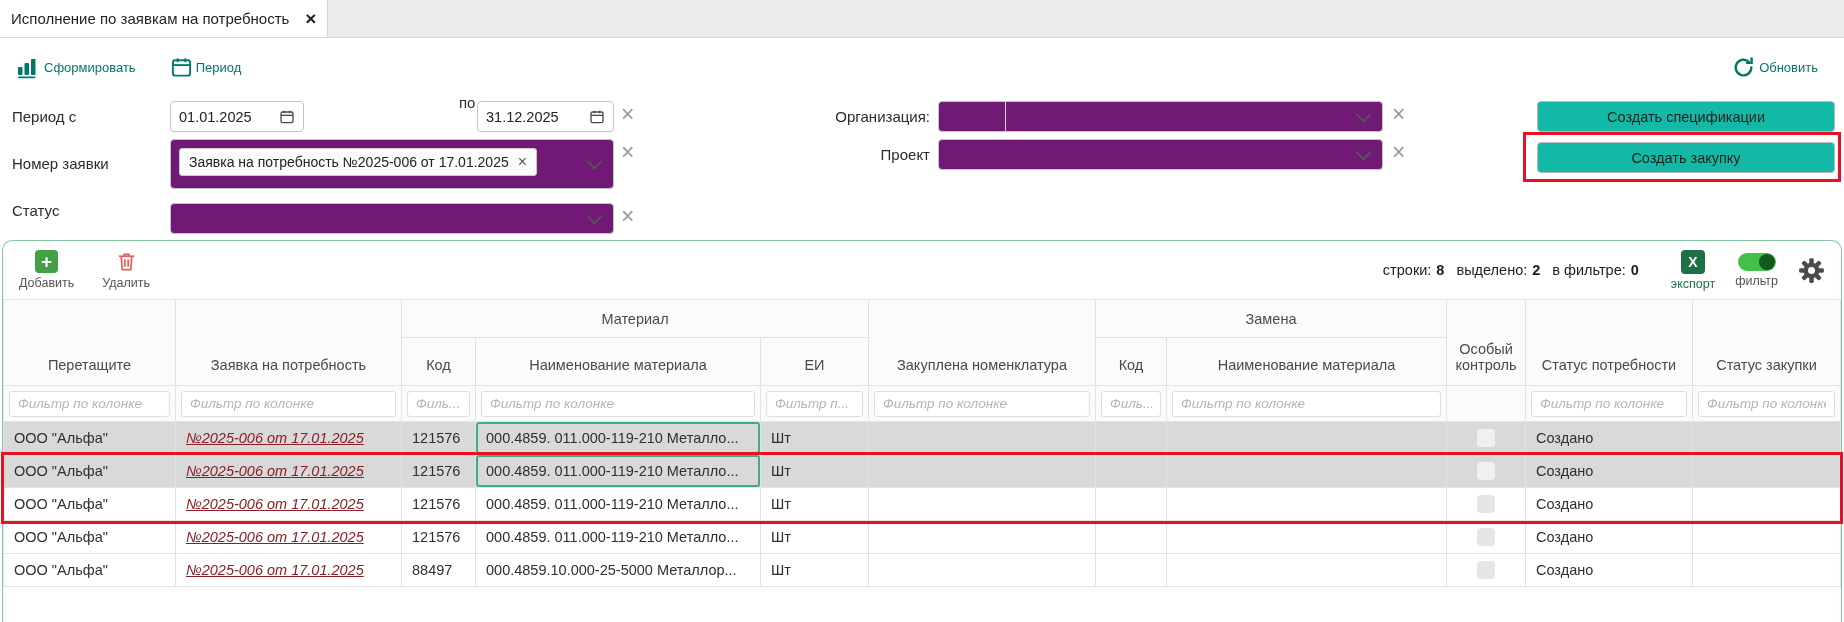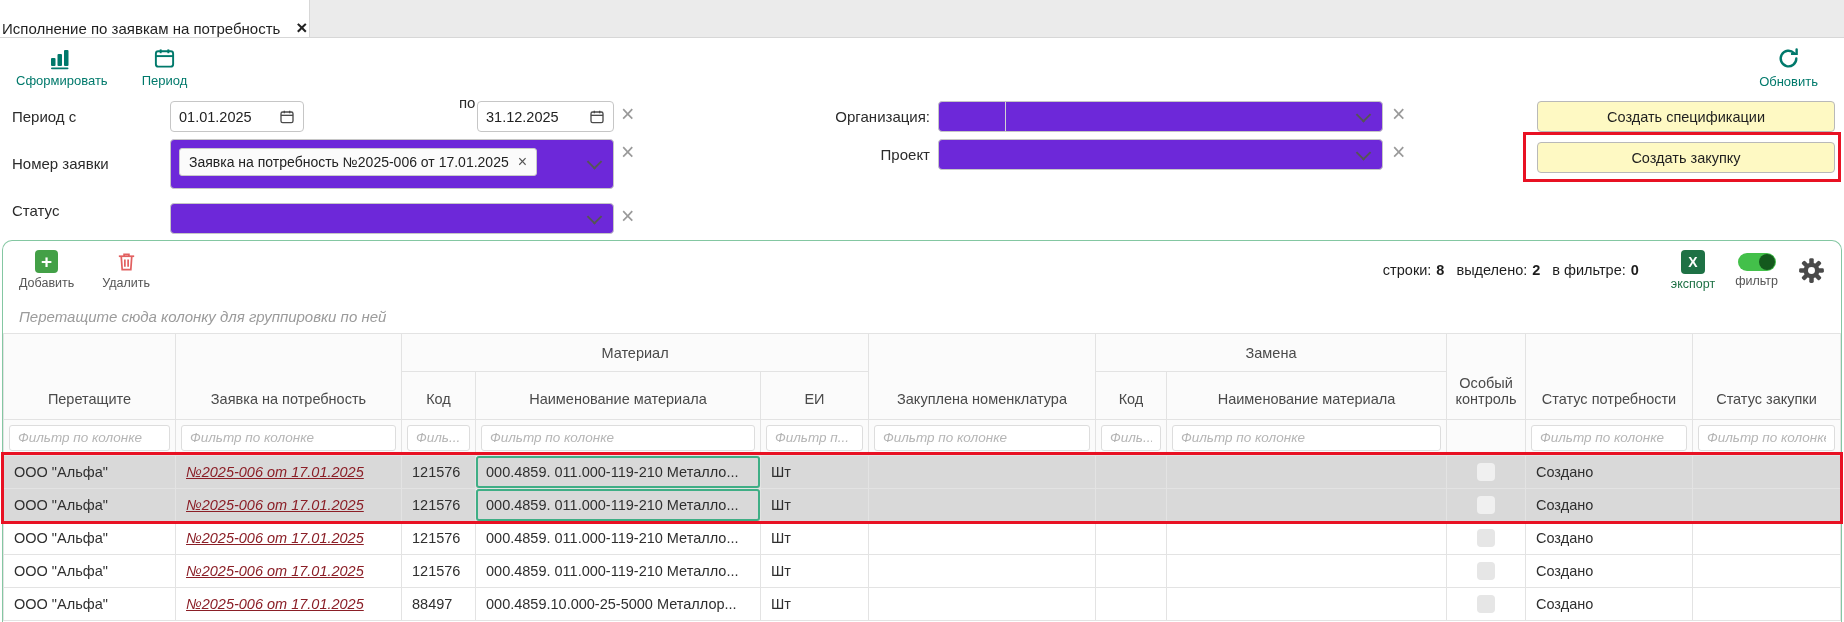--- a/index.html
+++ b/index.html
@@ -3,45 +3,45 @@
 <meta charset="utf-8">
 <style>
   html,body{margin:0;padding:0;}
   body{
     width:1844px;height:622px;position:relative;overflow:hidden;
     font-family:"Liberation Sans",sans-serif;background:#fff;color:#333;
   }
   
   .tabbar{position:absolute;top:0;left:0;width:100%;height:38px;background:#ebebeb;
     border-bottom:1px solid #d7d7d7;display:flex;align-items:stretch;box-sizing:border-box;}
-  .tab{background:#fff;display:flex;align-items:flex-end;gap:16px;padding:0 2px;
+  .tab{background:#fff;display:flex;align-items:center;gap:16px;padding:0 11px;
     font-size:15px;color:#1f1f1f;border-right:1px solid #d7d7d7;}
   .tab-close{font-size:19px;color:#222;font-weight:bold;line-height:1;cursor:pointer;}
   
   .toolbar{position:absolute;top:38px;left:0;width:100%;height:58px;display:flex;
     align-items:center;padding:0 16px;box-sizing:border-box;}
-  .tool-btn{display:flex;flex-direction:column;align-items:center;
+  .tool-btn{display:flex;align-items:center;
     gap:3px;color:#00796b;font-size:13px;margin-right:34px;cursor:pointer;}
   .tool-btn.refresh{margin:0 10px 0 auto;}
   
   .f-label{position:absolute;display:flex;align-items:center;font-size:15px;color:#2b2b2b;height:31px;}
   .date-field{position:absolute;height:31px;box-sizing:border-box;border:1px solid #c6c6c6;
     border-radius:4px;background:#fff;display:flex;align-items:center;padding:0 8px;gap:6px;}
   .date-field input{border:none;outline:none;width:88px;font-size:14.5px;font-family:inherit;color:#222;padding:0;background:transparent;}
   .cal-icon{margin-left:auto;display:flex;}
-  .combo{position:absolute;box-sizing:border-box;border:1px solid #c6c6c6;border-radius:4px;background:#6d28d9;}
+  .combo{position:absolute;box-sizing:border-box;border:1px solid #c6c6c6;border-radius:4px;background:#701a75;}
   .chev{position:absolute;right:13px;top:50%;width:9px;height:9px;border-right:2px solid #555;
     border-bottom:2px solid #555;transform:translateY(-70%) rotate(45deg);}
   .code-seg{position:absolute;left:0;top:0;bottom:0;width:66px;border-right:1px solid #d2d2d2;}
   .clear-x{position:absolute;font-size:23px;color:#9a9a9a;line-height:1;cursor:pointer;}
   .tag{position:absolute;left:8px;top:8px;display:inline-flex;align-items:center;gap:9px;
     border:1px solid #c9c9c9;border-radius:3px;background:#fbfbfb;padding:5px 9px;font-size:14px;color:#222;}
   .tag-x{color:#555;font-size:16px;line-height:1;cursor:pointer;}
   .action-btn{position:absolute;box-sizing:border-box;height:31px;width:298px;left:1537px;
-    background:#fef9c3;border:1px solid #b9b9b9;border-radius:4px;font-size:14.5px;
+    background:#14b8a6;border:1px solid #b9b9b9;border-radius:4px;font-size:14.5px;
     font-family:inherit;color:#1f1f1f;cursor:pointer;}
   #btn-spec{top:101px;}
   #btn-purchase{top:142px;}
   #lbl-period-from{left:12px;top:101px;}
   #date-from{left:170px;top:101px;width:134px;}
   #lbl-period-to{left:459px;top:87px;}
   #date-to{left:477px;top:101px;width:137px;}
   #clear-period{left:621px;top:103px;}
   #lbl-nomenclature{left:745px;top:101px;width:185px;justify-content:flex-end;}
   #combo-nomenclature{left:938px;top:101px;width:445px;height:31px;}
@@ -241,21 +241,20 @@
           <rect x="10" y="1" width="4" height="22" rx="1.3"></rect>
           <rect x="1" y="10" width="22" height="4" rx="1.3"></rect>
           <rect x="10" y="1" width="4" height="22" rx="1.3" transform="rotate(45 12 12)"></rect>
           <rect x="1" y="10" width="22" height="4" rx="1.3" transform="rotate(45 12 12)"></rect>
           <circle cx="12" cy="12" r="7"></circle>
         </g>
         <circle cx="12" cy="12" r="3.1" fill="#fff"></circle>
       </svg>
     </div>
   </div>
-  <div class="group-hint">Перетащите сюда колонку для группировки по ней</div>
 
   <table class="grid">
     <colgroup>
       <col style="width:172px">
         <col style="width:226px">
         <col style="width:74px">
         <col style="width:285px">
       <col style="width:108px">
         <col style="width:227px">
         <col style="width:71px">

